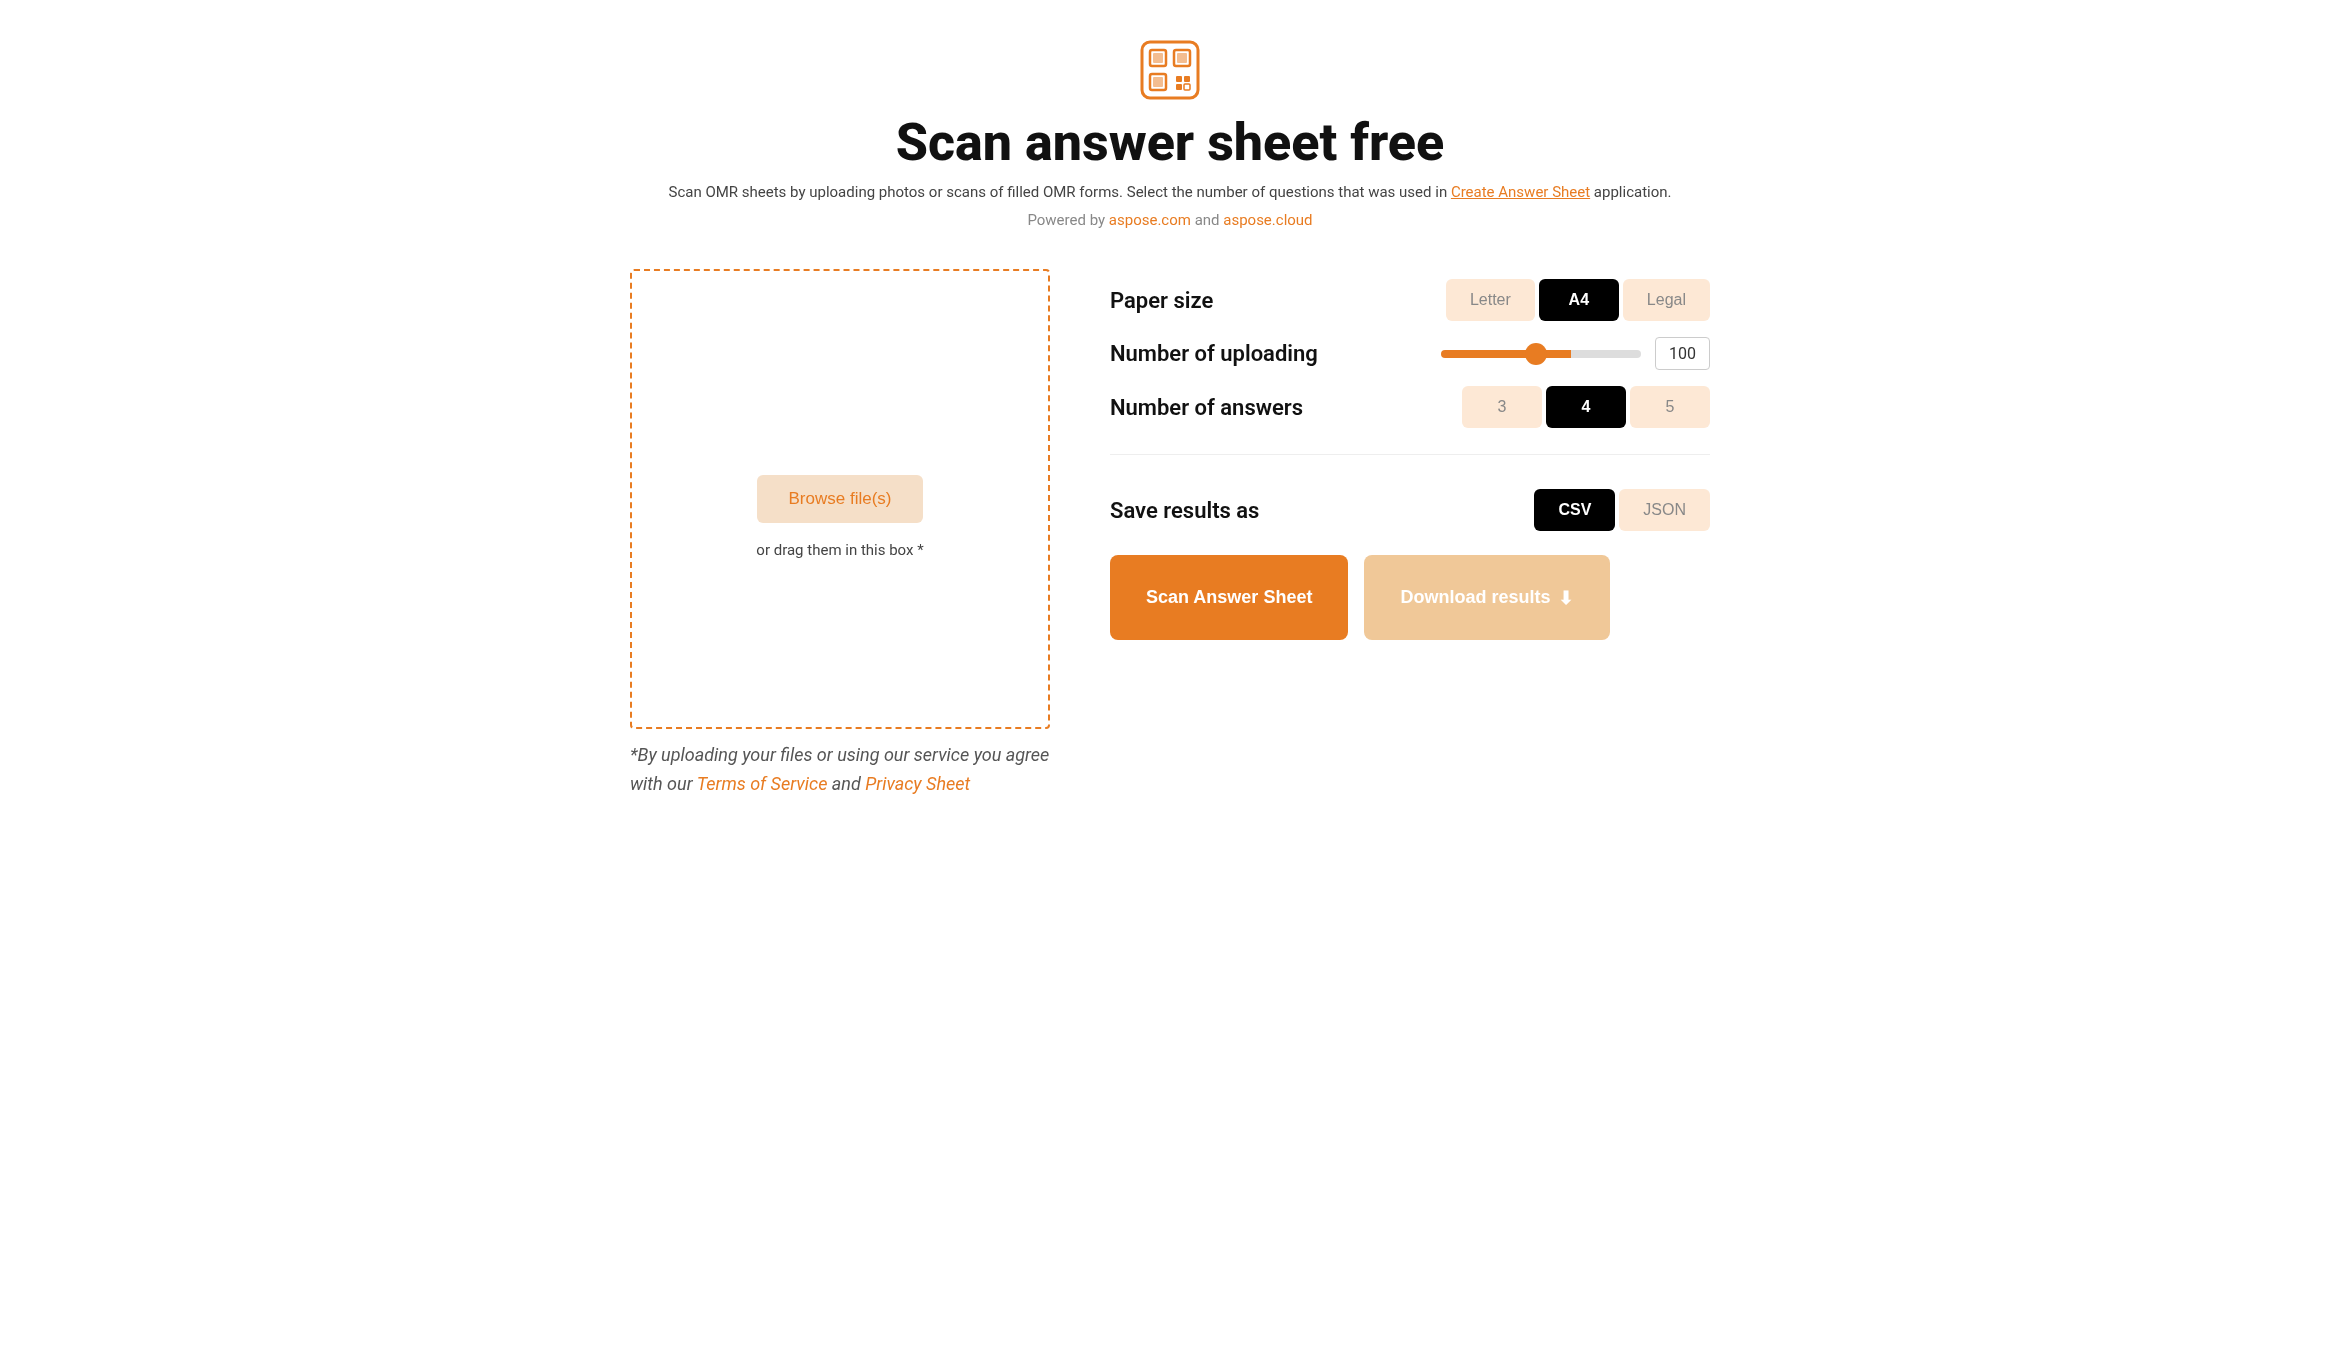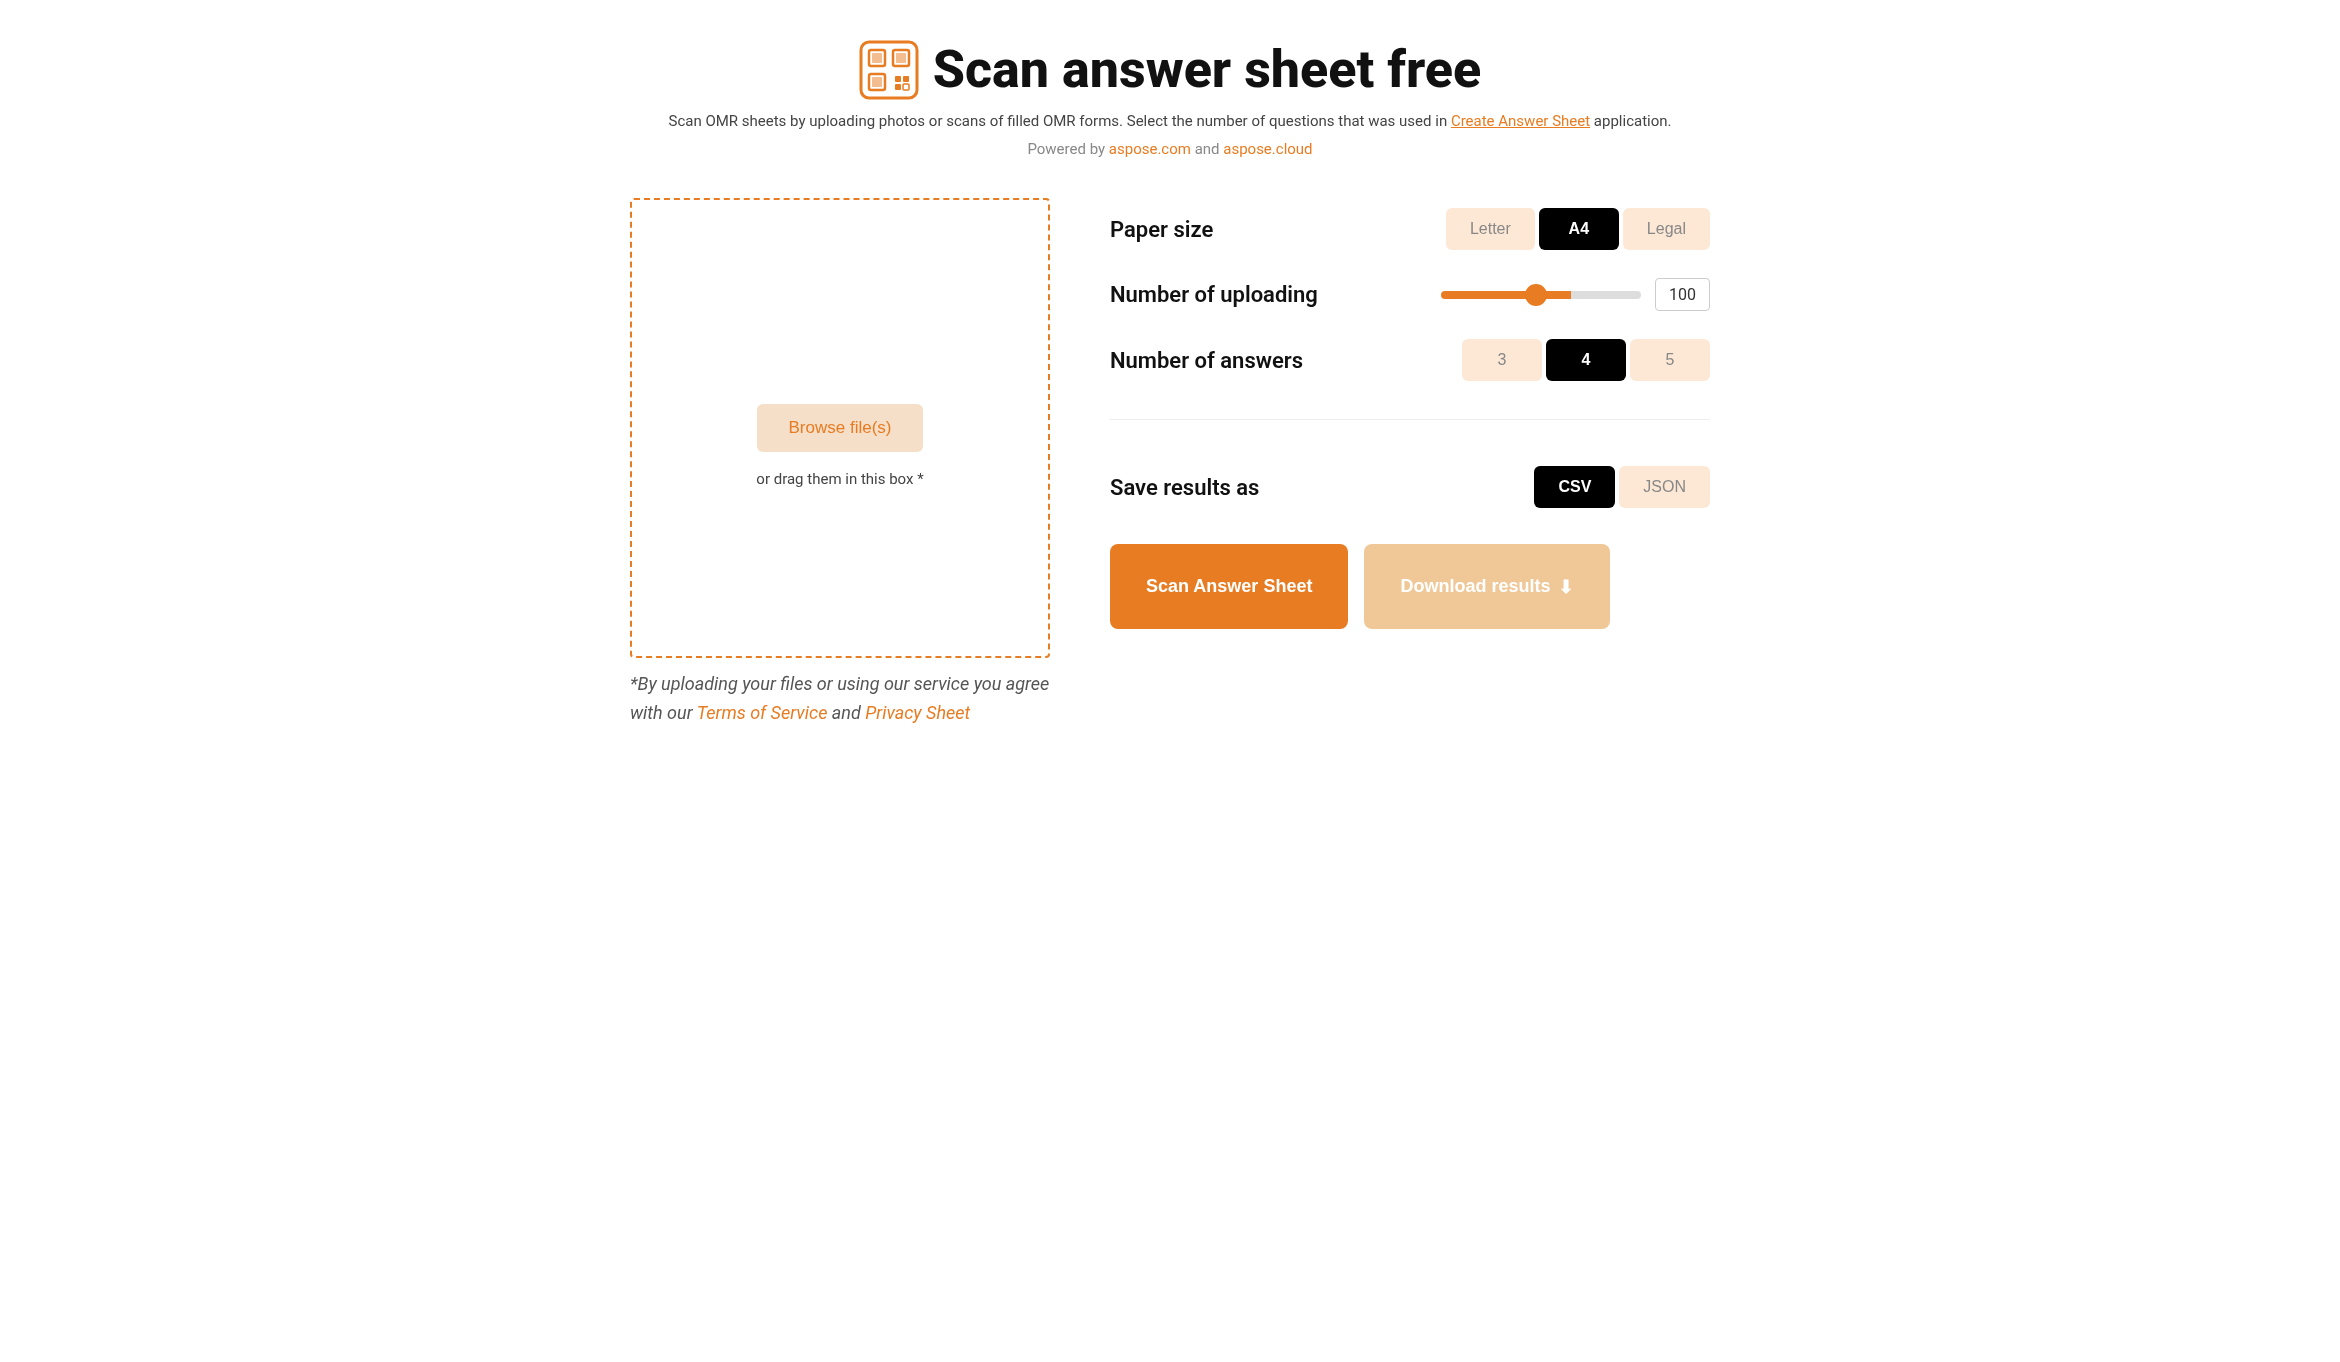--- a/index.html
+++ b/index.html
@@ -26,20 +26,21 @@
       text-align: center;
       margin-bottom: 30px;
     }
 
     .header-title-row {
       display: flex;
       align-items: center;
       justify-content: center;
       gap: 14px;
       margin-bottom: 12px;
+      flex-direction: column;
     }
 
     .omr-icon {
       width: 60px;
       height: 60px;
       flex-shrink: 0;
     }
 
     .page-title {
       font-size: 52px;
@@ -124,21 +125,21 @@
     .upload-note a {
       color: #e87c22;
       text-decoration: none;
     }
 
     
     .controls-section {
       flex: 1;
       display: flex;
       flex-direction: column;
-      gap: 28px;
+      gap: 16px;
       padding-top: 10px;
     }
 
     .control-row {
       display: flex;
       align-items: center;
       justify-content: space-between;
       gap: 20px;
     }
 

